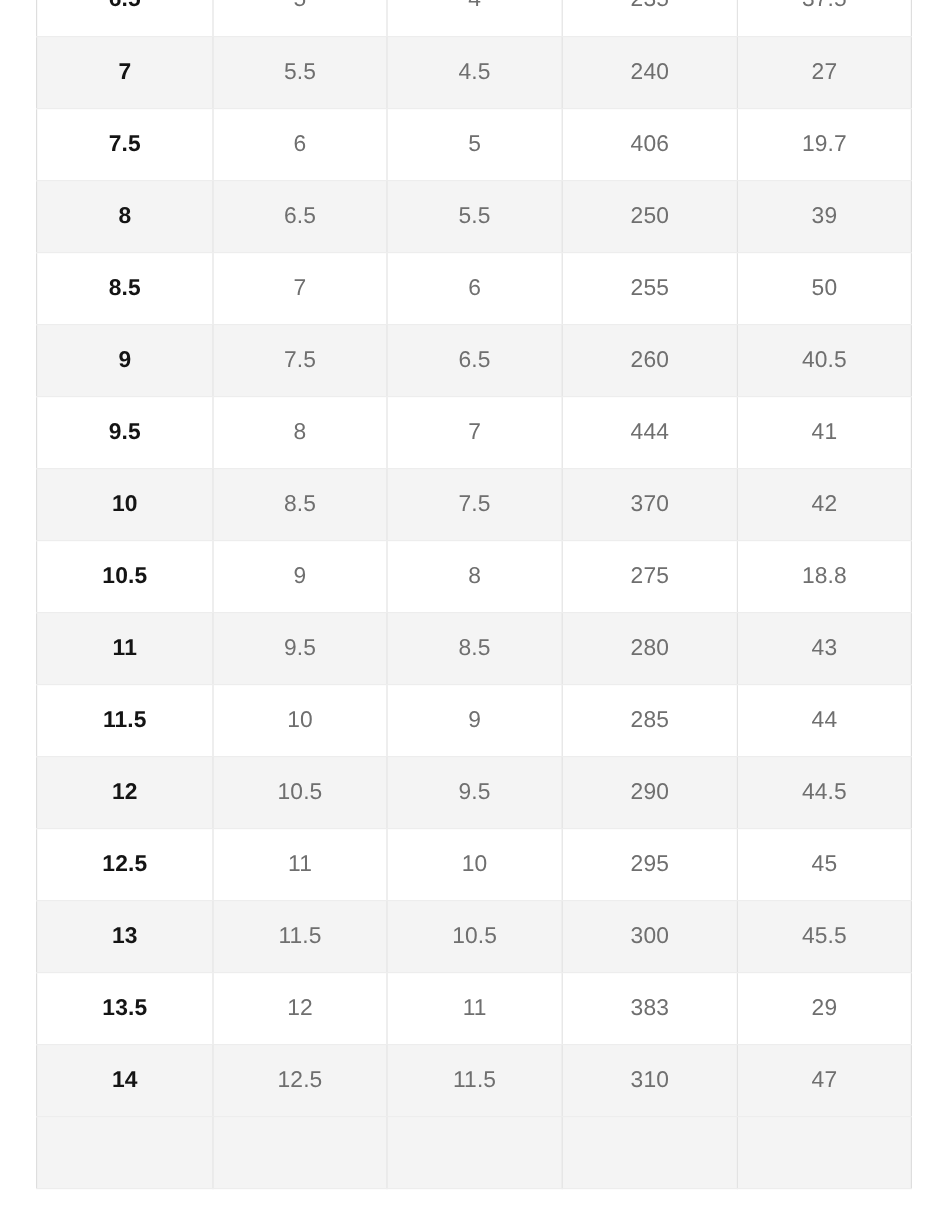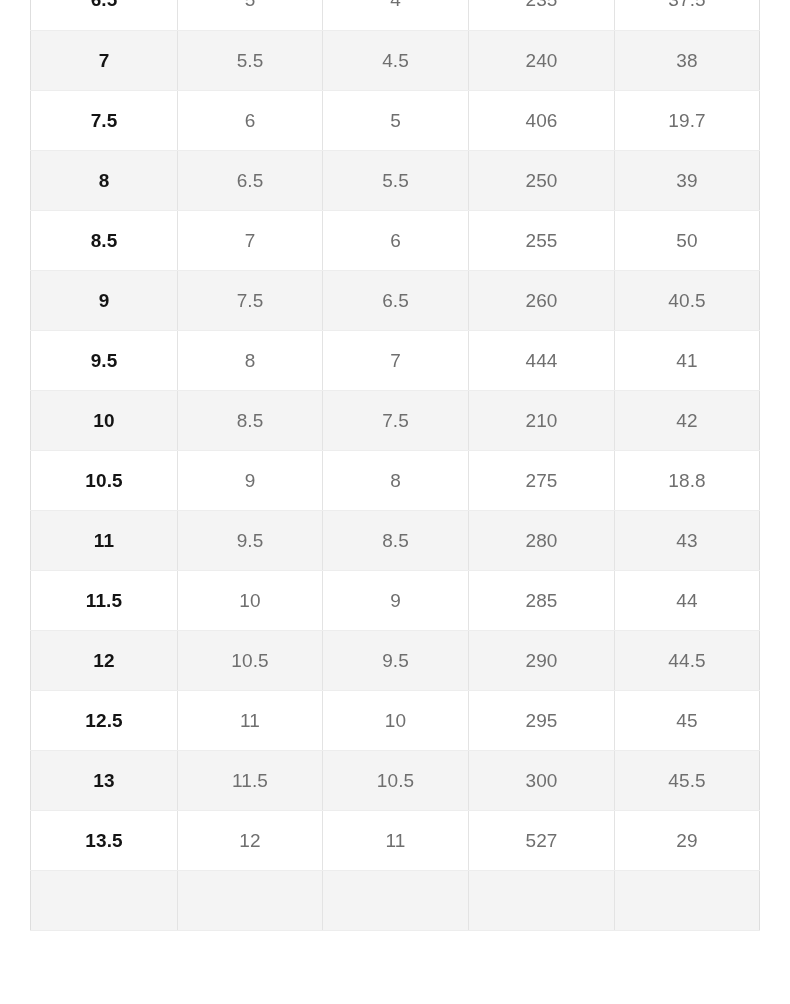--- a/index.html
+++ b/index.html
@@ -101,21 +101,21 @@
             <td>5</td>
             <td>4</td>
             <td>235</td>
             <td>37.5</td>
           </tr>
           <tr class="stripe">
             <td class="col-primary">7</td>
             <td>5.5</td>
             <td>4.5</td>
             <td>240</td>
-            <td>38</td>
+            <td>27</td>
           </tr>
           <tr class="plain">
             <td class="col-primary">7.5</td>
             <td>6</td>
             <td>5</td>
             <td>406</td>
             <td>19.7</td>
           </tr>
           <tr class="stripe">
             <td class="col-primary">8</td>
@@ -142,21 +142,21 @@
             <td class="col-primary">9.5</td>
             <td>8</td>
             <td>7</td>
             <td>444</td>
             <td>41</td>
           </tr>
           <tr class="stripe">
             <td class="col-primary">10</td>
             <td>8.5</td>
             <td>7.5</td>
-            <td>210</td>
+            <td>370</td>
             <td>42</td>
           </tr>
           <tr class="plain">
             <td class="col-primary">10.5</td>
             <td>9</td>
             <td>8</td>
             <td>275</td>
             <td>18.8</td>
           </tr>
           <tr class="stripe">
@@ -191,22 +191,29 @@
             <td class="col-primary">13</td>
             <td>11.5</td>
             <td>10.5</td>
             <td>300</td>
             <td>45.5</td>
           </tr>
           <tr class="plain">
             <td class="col-primary">13.5</td>
             <td>12</td>
             <td>11</td>
-            <td>527</td>
+            <td>383</td>
             <td>29</td>
+          </tr>
+          <tr class="stripe">
+            <td class="col-primary">14</td>
+            <td>12.5</td>
+            <td>11.5</td>
+            <td>310</td>
+            <td>47</td>
           </tr>
           <tr class="stripe">
             <td class="col-primary"></td>
             <td></td>
             <td></td>
             <td></td>
             <td></td>
           </tr>
         </tbody>
     </table>

